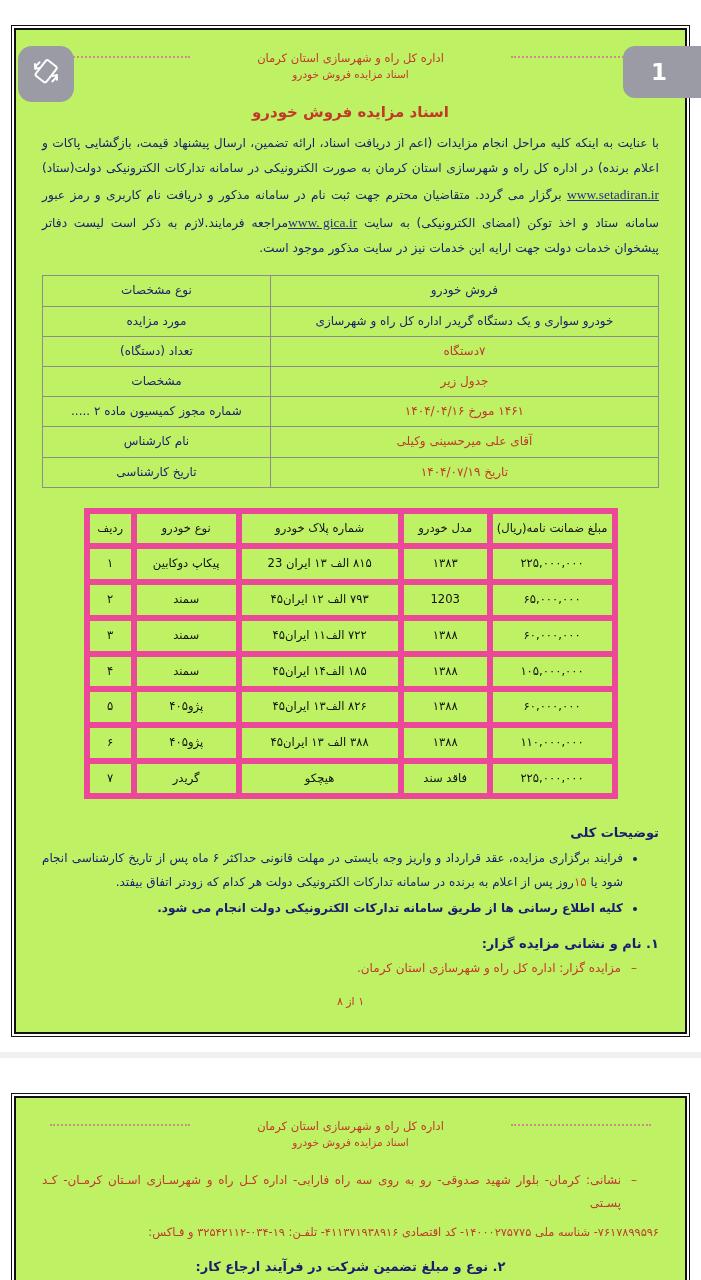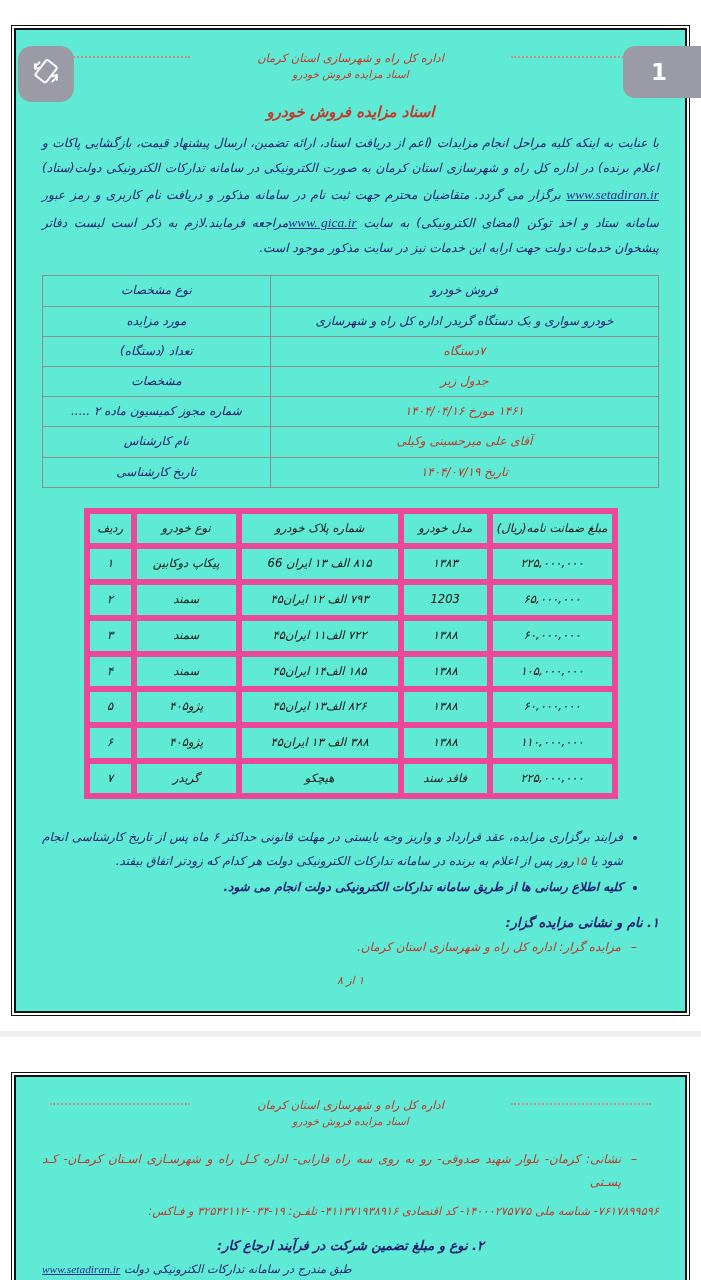--- a/index.html
+++ b/index.html
@@ -42,25 +42,24 @@
     font-weight: bold;
     z-index: 40;
     padding-right: 6px;
   }
 
   
   .sheet {
     position: relative;
     margin: 0 auto;
     width: 673px;
-    background: #5eead4;
+    background: #bef264;
     border: 2px solid #111111;
     outline: 1px solid #111111;
     outline-offset: 2px;
-    font-style: italic;
   }
   .sheet.page1 { margin-top: 28px; min-height: 945px; }
   .gap { height: 44px; background: #ffffff; }
   .gap .seam { height: 6px; background: #f0f0f0; margin-top: 18px; }
   .sheet.page2 { min-height: 268px; overflow: hidden; }
 
   .sheet-inner { padding: 14px 26px 18px 26px; }
 
   
   .doc-header {
@@ -297,21 +296,21 @@
               <th class="c-model">مدل خودرو</th>
               <th class="c-plate">شماره پلاک خودرو</th>
               <th class="c-type">نوع خودرو</th>
               <th class="c-row">ردیف</th>
             </tr>
           </thead>
           <tbody>
             <tr>
               <td>۲۲۵,۰۰۰,۰۰۰</td>
               <td>۱۳۸۳</td>
-              <td>۸۱۵ الف ۱۳   ایران 66</td>
+              <td>۸۱۵ الف ۱۳   ایران 23</td>
               <td>پیکاپ دوکابین</td>
               <td>۱</td>
             </tr>
             <tr>
               <td>۶۵,۰۰۰,۰۰۰</td>
               <td>1203</td>
               <td>۷۹۳ الف ۱۲  ایران۴۵</td>
               <td>سمند</td>
               <td>۲</td>
             </tr>
@@ -347,20 +346,21 @@
               <td>۲۲۵,۰۰۰,۰۰۰</td>
               <td>فاقد سند</td>
               <td>هیچکو</td>
               <td>گریدر</td>
               <td>۷</td>
             </tr>
           </tbody>
         </table>
       </div>
 
+      <div class="sec-head">توضیحات کلی</div>
       <ul class="bullets">
         <li><span>فرایند برگزاری مزایده، عقد قرارداد و واریز وجه بایستی در مهلت قانونی حداکثر ۶ ماه پس از تاریخ کارشناسی انجام شود یا </span><span class="hl-red">۱۵</span><span>روز پس از اعلام به برنده در سامانه تدارکات الکترونیکی دولت هر کدام که زودتر اتفاق بیفتد.</span></li>
         <li class="bold"><span>کلیه اطلاع رسانی ها از طریق سامانه تدارکات الکترونیکی دولت انجام می شود.</span></li>
       </ul>
 
       <div class="sec-head">۱. نام و نشانی مزایده گزار:</div>
       <ul class="dashes">
         <li>مزایده گزار: اداره کل راه و شهرسازی استان کرمان.</li>
       </ul>
 

